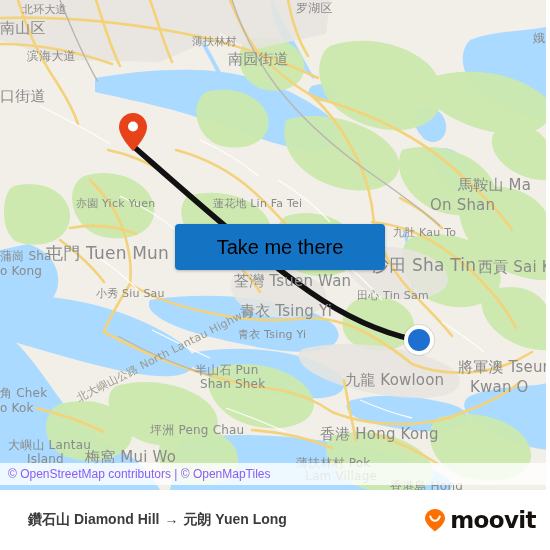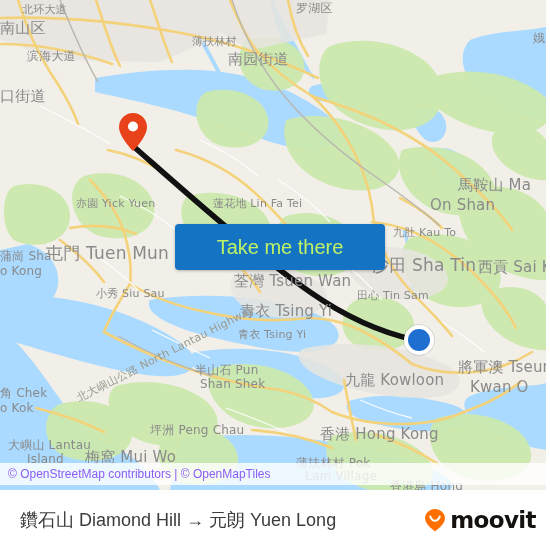--- a/index.html
+++ b/index.html
@@ -29,35 +29,35 @@
   .pin{position:absolute;width:30px;height:40px;}
   .dot{position:absolute;width:30px;height:30px;border-radius:50%;
        background:#1f6fd0;border:4px solid #ffffff;box-sizing:border-box;
        box-shadow:0 0 0 1px rgba(0,0,0,.10);}
 
   
   .cta{position:absolute;left:175px;top:224px;width:210px;height:46px;
        background:#1573c4;border-radius:4px;border:none;cursor:pointer;
        display:flex;align-items:center;justify-content:center;
        box-shadow:0 1px 3px rgba(0,0,0,.25);padding:0;}
-  .cta span{color:#bef264;font-size:20px;font-family:"Liberation Sans",sans-serif;}
+  .cta span{color:#000000;font-size:20px;font-family:"Liberation Sans",sans-serif;}
 
   
   .attrib{position:absolute;left:0;top:463px;width:550px;height:22px;
           background:rgba(255,255,255,.80);
           display:flex;align-items:center;}
   .attrib span{font-size:12px;color:#8b5cf6;padding-left:8px;
                font-family:"Liberation Sans",sans-serif;}
 
   
   .footer{position:absolute;left:0;top:490px;width:550px;height:60px;background:#ffffff;
           display:flex;align-items:center;}
-  .route-title{position:absolute;left:20px;top:50%;transform:translateY(-50%);
-               font-size:18px;color:#3c3c3c;white-space:nowrap;
-               font-family:"Liberation Sans","DejaVu Sans",sans-serif;}
+  .route-title{position:absolute;left:28px;top:50%;transform:translateY(-50%);
+               font-size:14px;color:#3c3c3c;white-space:nowrap;
+               font-family:"Liberation Sans","DejaVu Sans",sans-serif;font-weight:bold;}
   .route-title .arrow{color:#3c3c3c;padding:0 5px;}
 
   .brand{position:absolute;right:14px;top:50%;transform:translateY(-50%);
          display:flex;align-items:center;gap:2px;cursor:pointer;}
   .brand .wordmark{font-size:23px;font-weight:bold;color:#14110f;letter-spacing:-.6px;
                    font-family:"DejaVu Sans","Liberation Sans",sans-serif;}
 </style>
 </head>
 <body>
 

